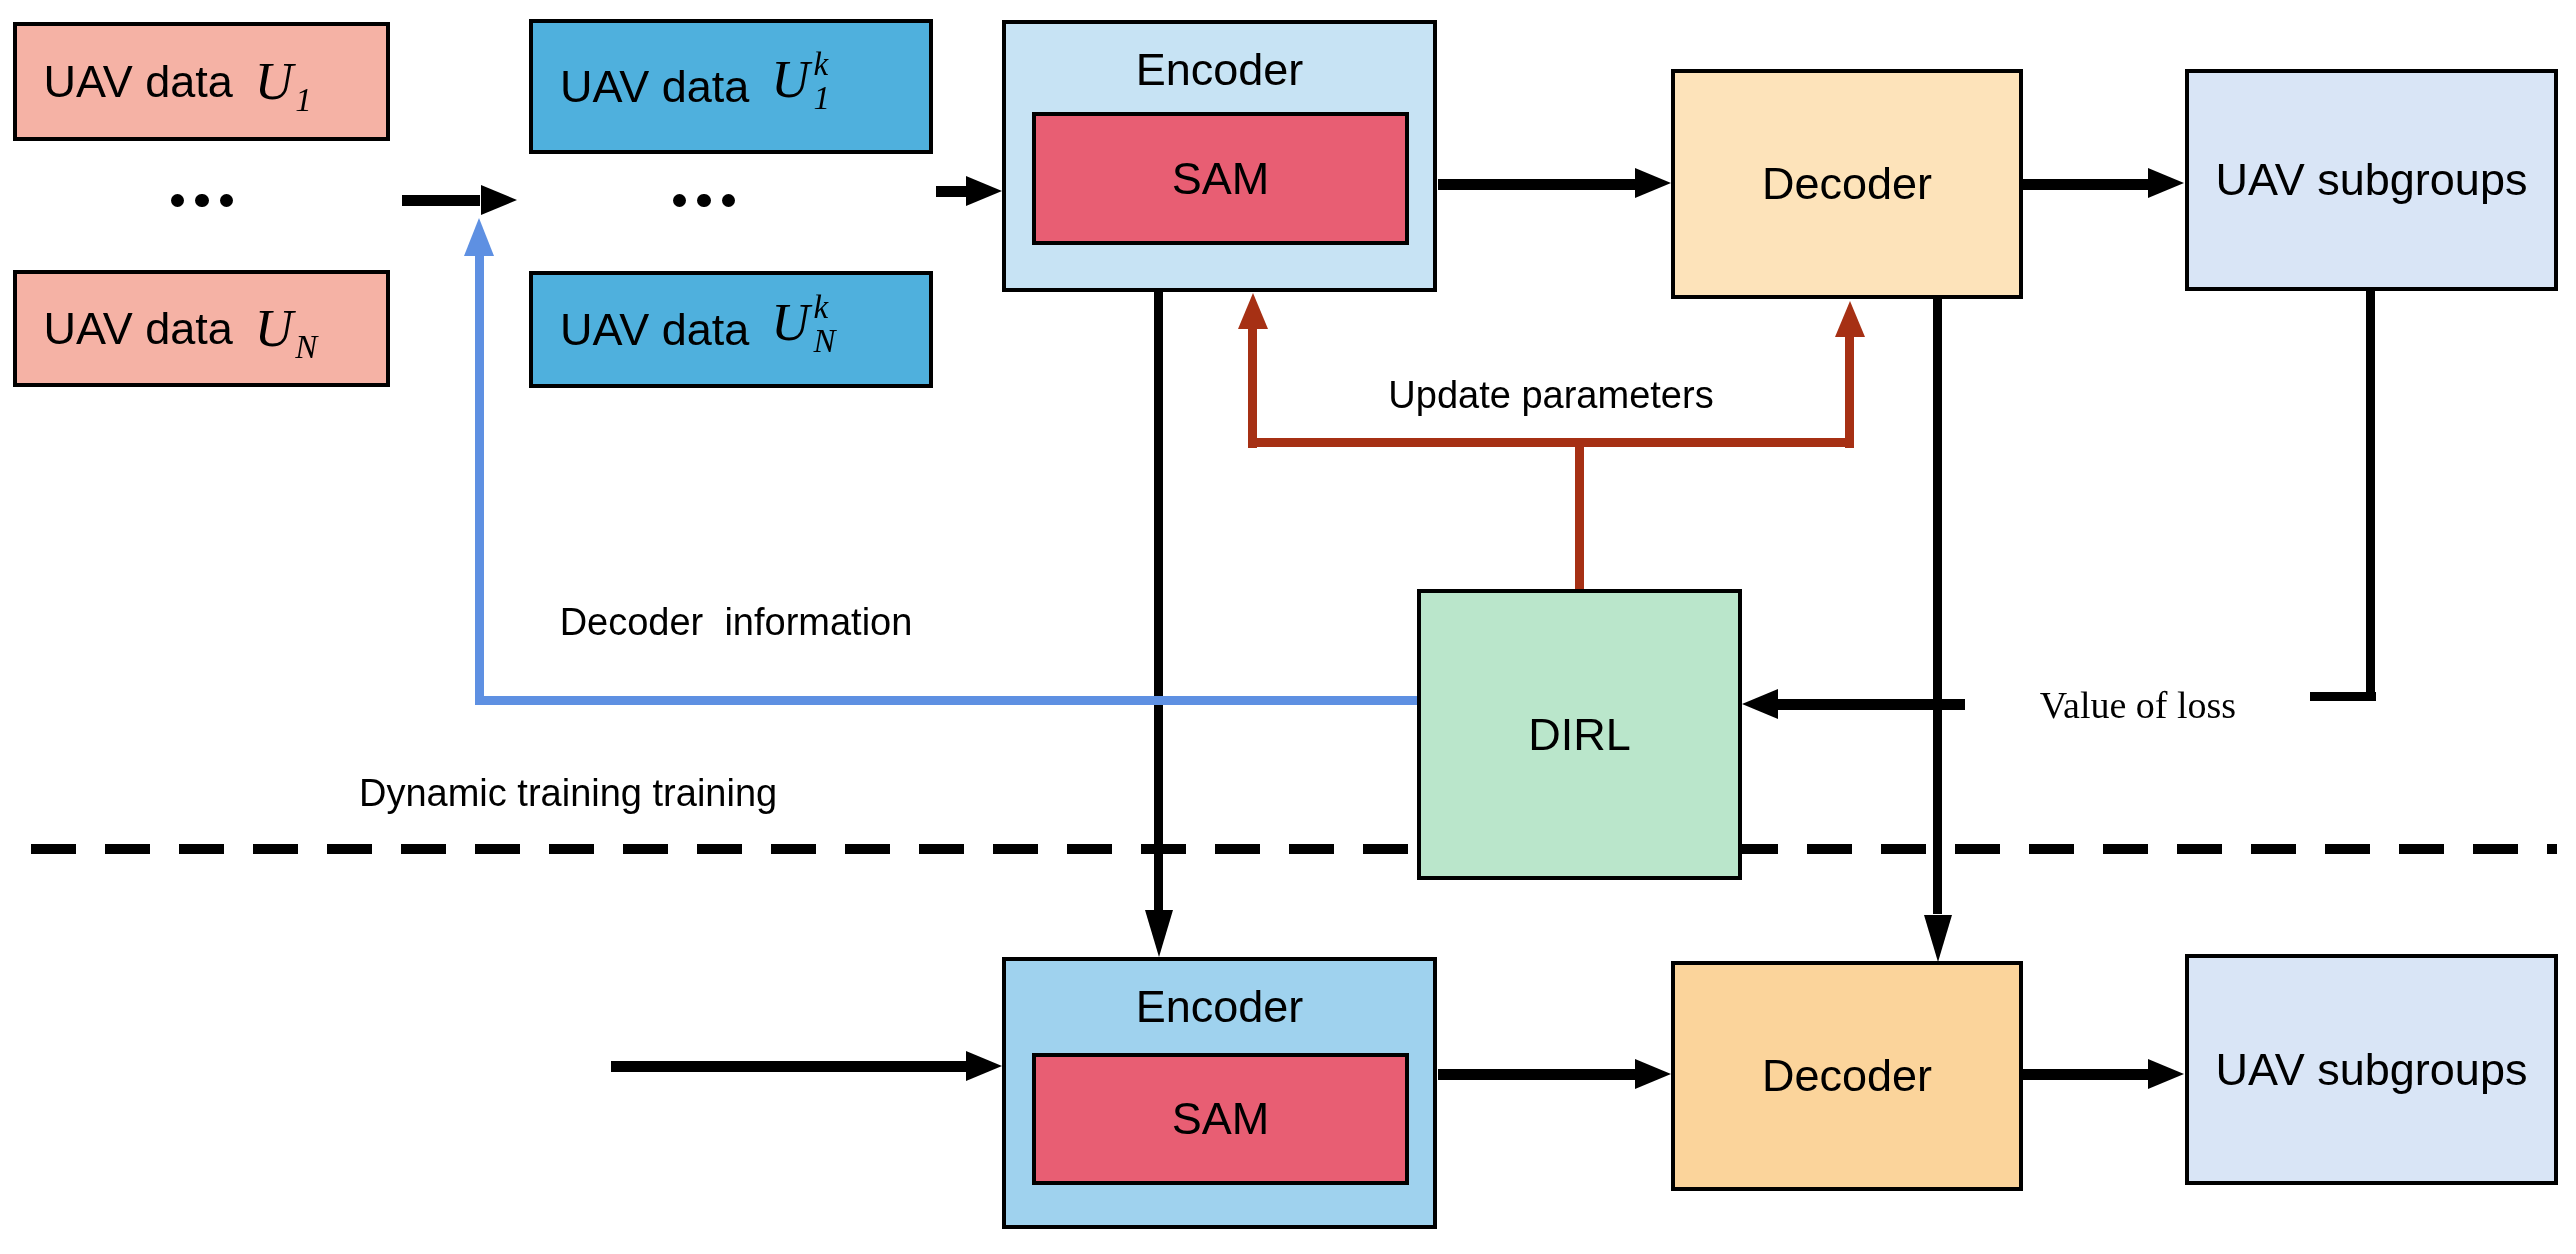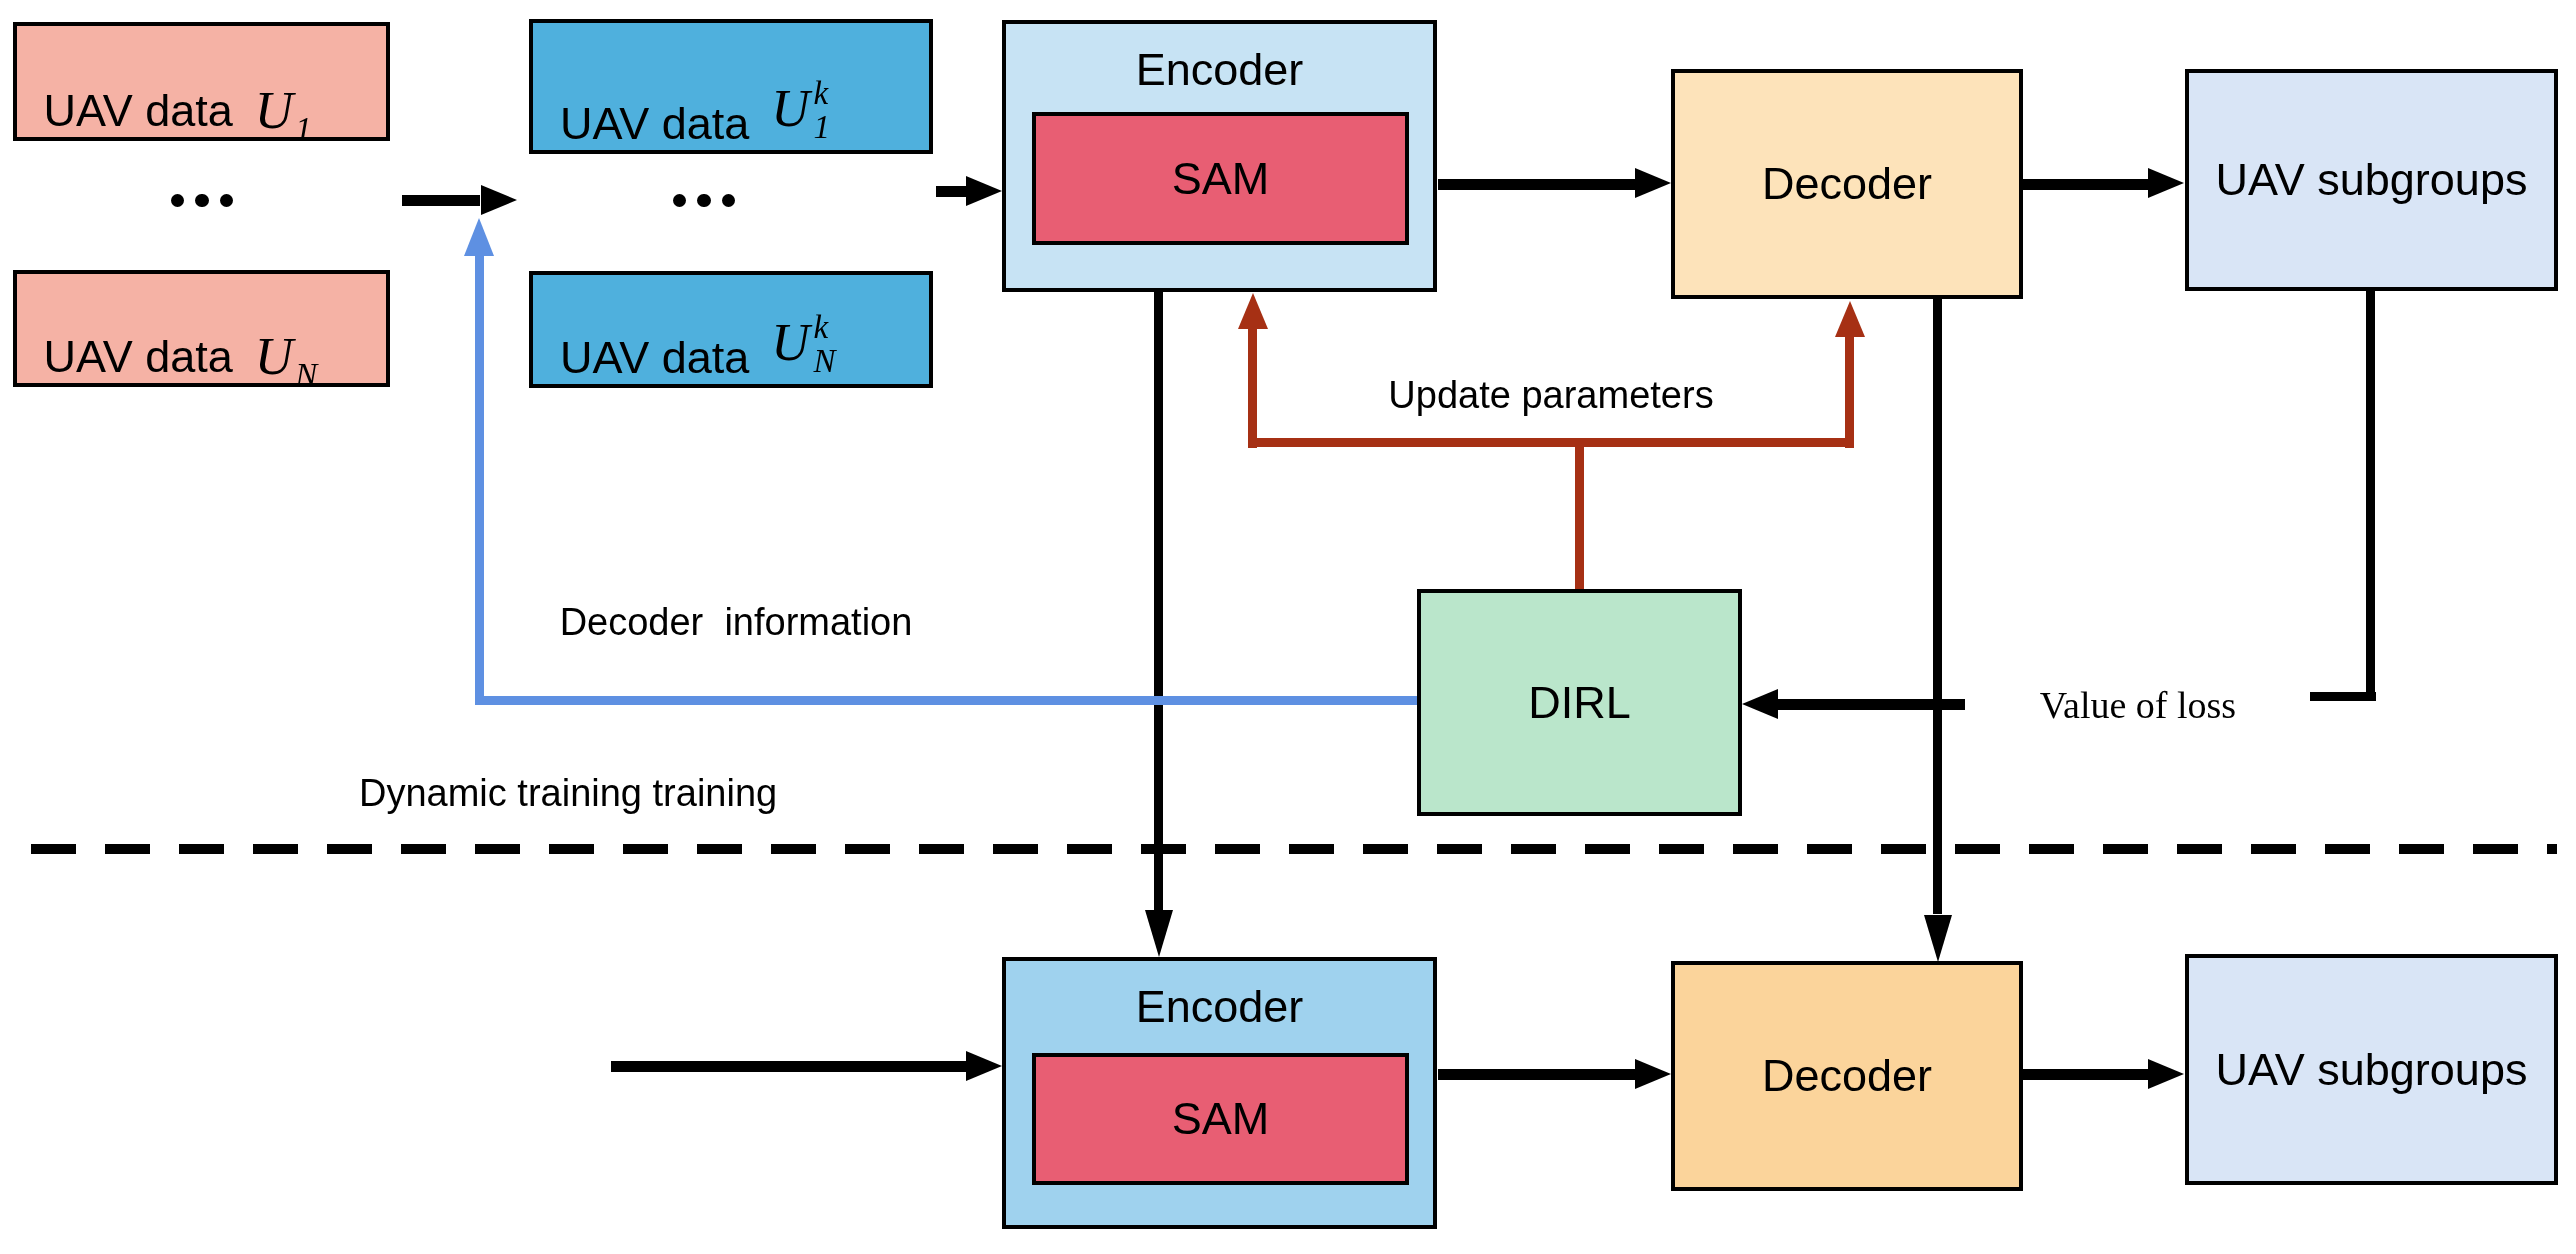--- a/index.html
+++ b/index.html
@@ -1,20 +1,20 @@
 <!DOCTYPE html>
 <html style="font-size:12.5px"><head>
 <meta charset="utf-8">
 <style>
   html,body{margin:0;padding:0;background:#fff;}
   #stage{position:relative;width:2576px;height:1254px;background:#ffffff;overflow:hidden;
          font-family:"Liberation Sans",sans-serif;color:#000;}
   .box{position:absolute;border:4.7px solid #000;box-sizing:border-box;display:flex;
        align-items:center;justify-content:center;font-size:45px;z-index:5;}
-  .box.databox{justify-content:flex-start;padding-left:27px;align-items:flex-end;}
+  .box.databox{justify-content:flex-start;padding-left:27px;}
   .box.titled{align-items:flex-start;justify-content:center;padding-top:20.4px;}
   .math{display:inline-flex;align-items:flex-start;margin-left:22px;
         font-family:"Liberation Serif",serif;font-style:italic;}
   .mu{font-size:53px;line-height:53px;}
   .msub{font-size:33px;display:inline-block;transform:translateY(27px);margin-left:2.3px;}
   .mss{display:inline-flex;flex-direction:column;align-items:flex-start;font-size:33px;
        line-height:34px;margin-left:3.9px;transform:translateY(-6.3px);}
   .lbl{position:absolute;font-size:38px;z-index:6;}
   .cc{transform:translate(-50%,-50%);white-space:nowrap;}
   .cy{transform:translateY(-50%);white-space:nowrap;}
@@ -96,21 +96,21 @@
   </div>
 
   <div class="box" style="left:1671px;top:69px;width:352px;height:230px;background:#fde3ba;">
     <span>Decoder</span>
   </div>
 
   <div class="box" style="left:2185px;top:69px;width:373px;height:222px;background:#d9e5f6;">
     <span>UAV subgroups</span>
   </div>
 
-  <div class="box" style="left:1417px;top:589px;width:325px;height:227px;background:#bae6cb;">
+  <div class="box" style="left:1417px;top:589px;width:325px;height:291px;background:#bae6cb;">
     <span>DIRL</span>
   </div>
 
 
   <div class="box titled" style="left:1002px;top:957px;width:435px;height:272px;background:#9fd2ee;">
     <span>Encoder</span>
   </div>
   <div class="box" style="left:1032px;top:1053px;width:377px;height:132px;background:#e85e73;">
     <span>SAM</span>
   </div>

